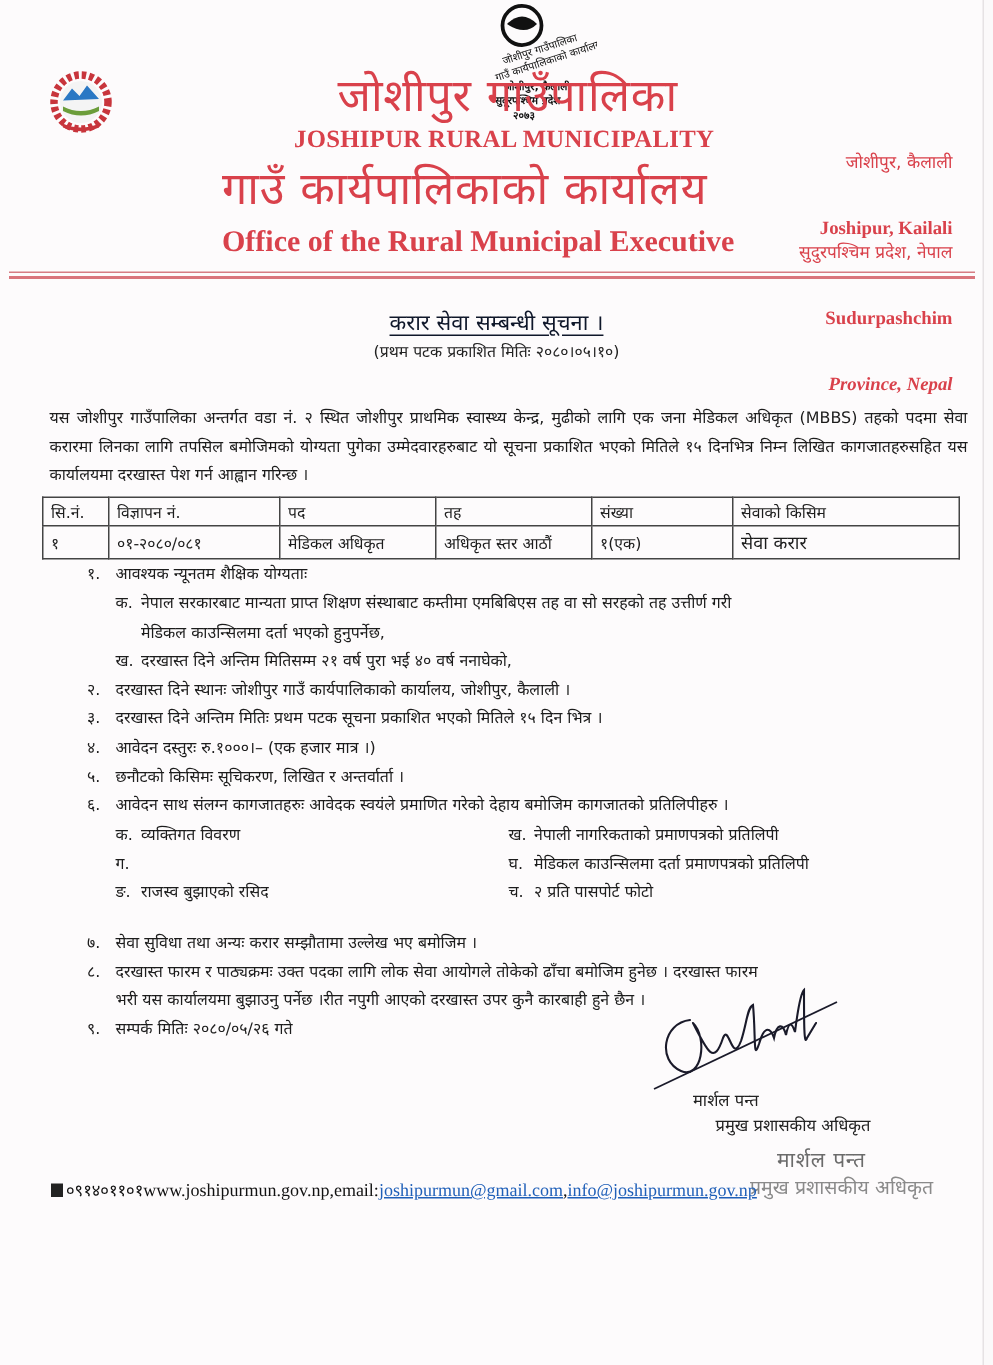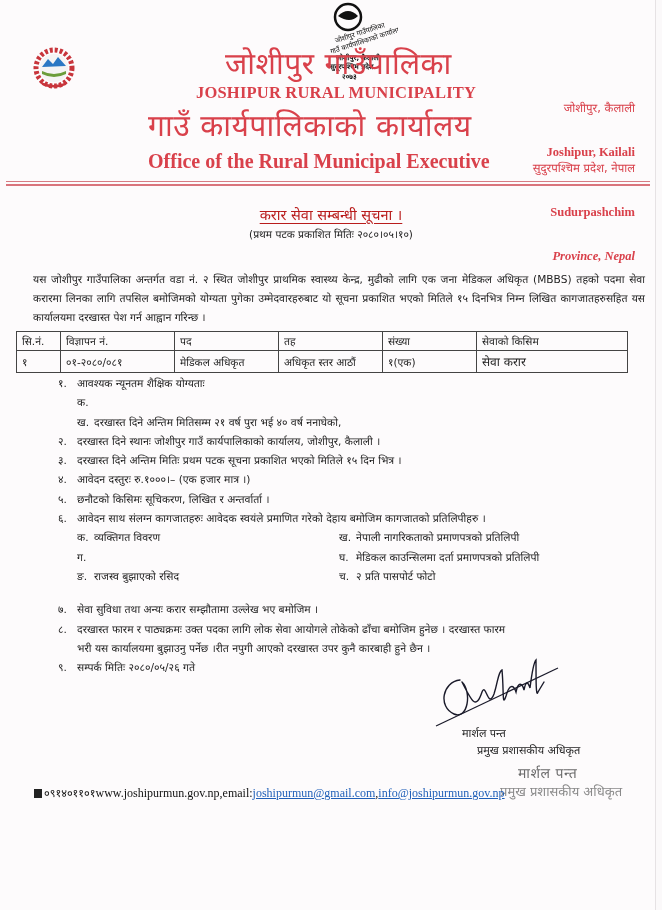--- a/index.html
+++ b/index.html
@@ -51,38 +51,38 @@
   .h-address .en.it { font-style: italic; }
   .rule-thin, .rule-thick {
     position: absolute; left: 6px; width: 644px; background: #d67c83;
   }
   .rule-thin { top: 181px; height: 1px; }
   .rule-thick { top: 184px; height: 2px; background: #d9747c; }
 
   
   .notice-title {
     position: absolute; left: 0; width: 662px; top: 204px; text-align: center;
-    font-family: "DejaVu Sans", sans-serif; font-size: 14.5px; color: #b91c1c;
+    font-family: "DejaVu Sans", sans-serif; font-size: 14.5px; color: #0f172a;
   }
   .notice-title span { text-decoration: underline; text-underline-offset: 3px; }
   .notice-sub {
     position: absolute; left: 0; width: 662px; top: 227px; text-align: center;
     font-family: "DejaVu Sans", sans-serif; font-size: 10.5px; color: #222;
   }
 
   
   .intro {
     position: absolute; left: 33px; top: 270px; width: 612px;
     font-family: "DejaVu Sans", sans-serif; font-size: 10.6px; line-height: 19px;
     text-align: justify; text-align-last: left; color: #1c1c1c;
   }
 
   
   table.posts {
-    position: absolute; left: 16px; top: 331px; width: 612px;
+    position: absolute; left: 28px; top: 331px; width: 612px;
     border-collapse: collapse;
     font-family: "DejaVu Sans", sans-serif; font-size: 10.5px; color: #1c1c1c;
   }
   table.posts td, table.posts th {
     border: 1px solid #444; padding: 2px 5px; text-align: left; font-weight: 400;
     height: 19px; white-space: nowrap;
   }
   table.posts th { height: 18px; }
 
   
@@ -204,21 +204,23 @@
     </tbody>
   </table>
 
   <div class="items">
     <div class="row">
       <span class="num">१.</span>
       <span>आवश्यक न्यूनतम शैक्षिक योग्यताः</span>
     </div>
     <div class="sub">
       <span class="k">क.</span>
-    </div>
+      <span>नेपाल सरकारबाट मान्यता प्राप्त शिक्षण संस्थाबाट कम्तीमा एमबिबिएस तह वा सो सरहको तह उत्तीर्ण गरी</span>
+    </div>
+    <div class="sub cont">मेडिकल काउन्सिलमा दर्ता भएको हुनुपर्नेछ,</div>
     <div class="sub">
       <span class="k">ख.</span>
       <span>दरखास्त दिने अन्तिम मितिसम्म २१ वर्ष पुरा भई ४० वर्ष ननाघेको,</span>
     </div>
 
     <div class="row">
       <span class="num">२.</span>
       <span>दरखास्त दिने स्थानः जोशीपुर गाउँ कार्यपालिकाको कार्यालय, जोशीपुर, कैलाली ।</span>
     </div>
     <div class="row">

